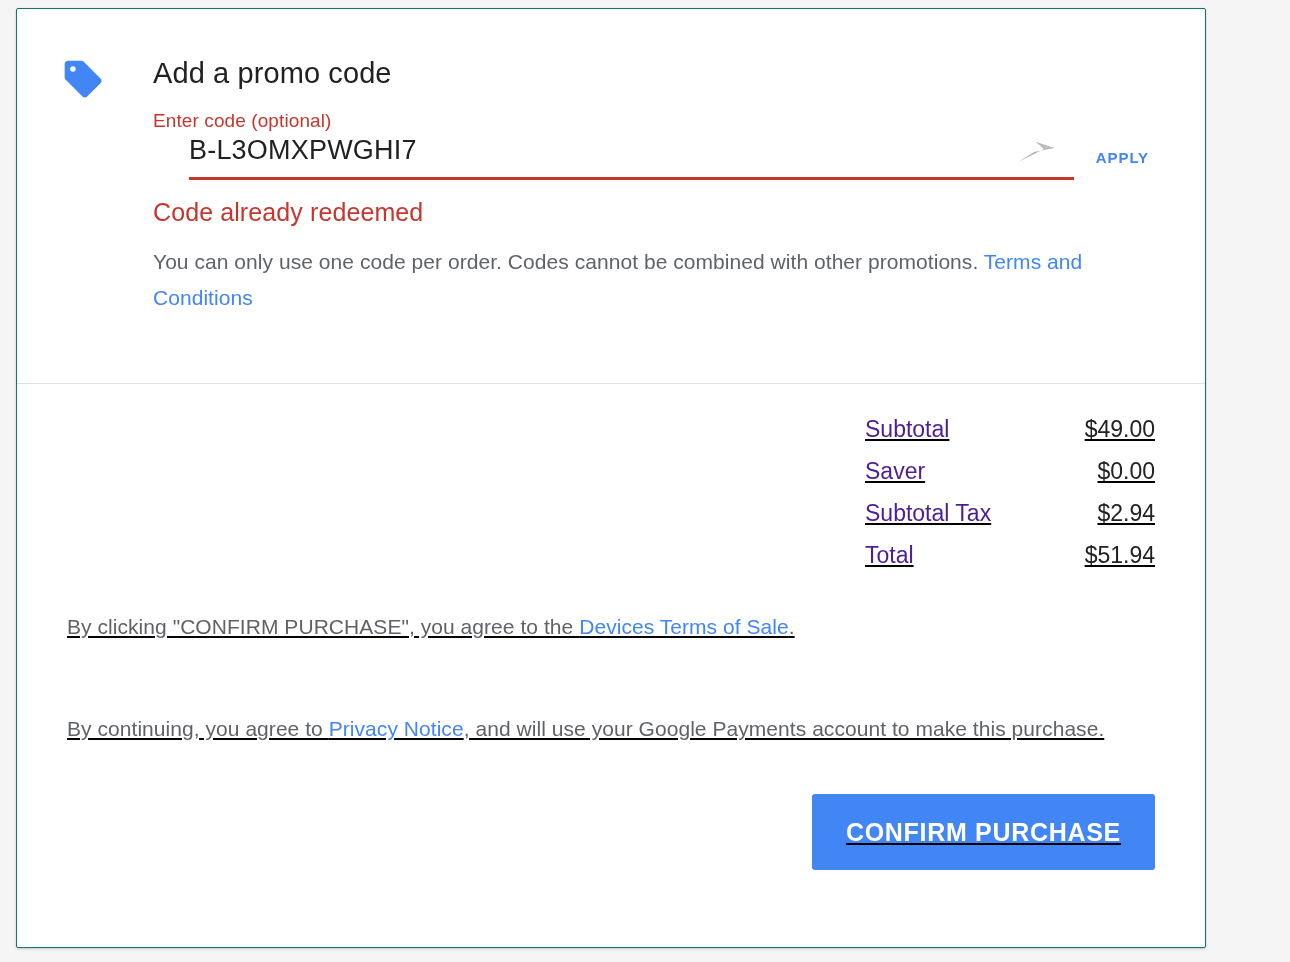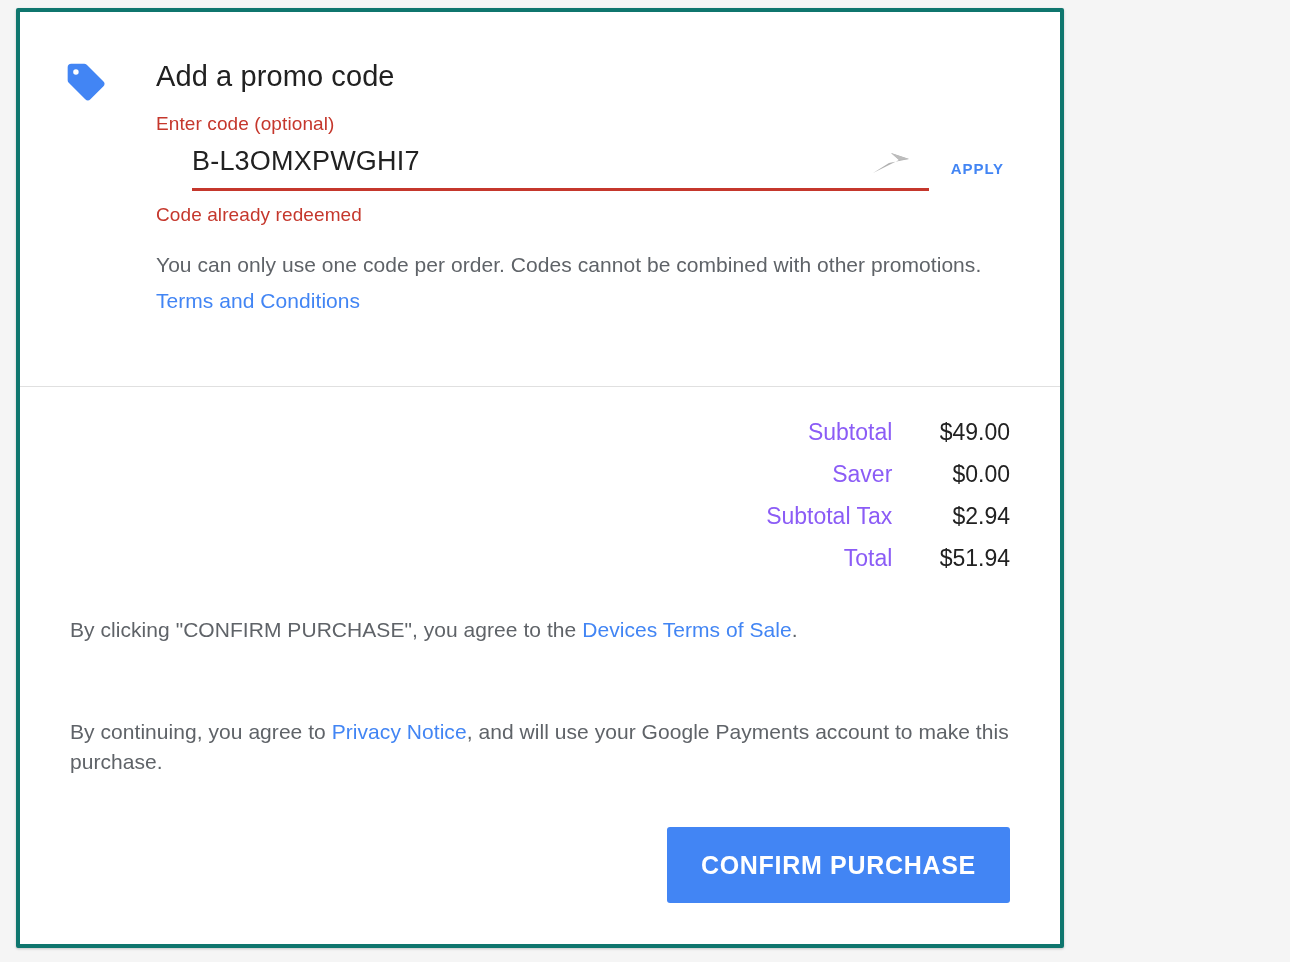--- a/index.html
+++ b/index.html
@@ -12,28 +12,29 @@
     background: #f5f5f5;
     font-family: "Liberation Sans", sans-serif;
     -webkit-font-smoothing: antialiased;
     overflow: hidden;
   }
 
   .checkout-card {
     position: absolute;
     left: 16px;
     top: 8px;
-    width: 1048px;
+    width: 1190px;
     height: 940px;
     background: #ffffff;
-    border: 4px solid #0f766e;
+    border: 1px solid #0f766e;
     border-radius: 2px;
     box-shadow: 0 1px 3px rgba(0,0,0,0.13), 0 1px 2px rgba(0,0,0,0.08);
     box-sizing: border-box;
     overflow: hidden;
+    text-decoration: underline;
   }
 
   
   .promo-section {
     position: relative;
     padding: 0;
     height: 374px;
     box-sizing: border-box;
   }
 
@@ -58,21 +59,20 @@
     font-weight: 400;
     letter-spacing: 0.1px;
     line-height: 36px;
     margin: 0 0 18px 0;
   }
 
   .field-label {
     font-size: 19px;
     color: #c5372c;
     line-height: 24px;
-    margin-bottom: 8px;
     letter-spacing: 0.1px;
   }
 
   .field-row {
     position: relative;
     display: flex;
     align-items: flex-end;
   }
 
   .field-input-wrap {
@@ -121,24 +121,24 @@
     font-family: "Liberation Sans", sans-serif;
     font-size: 15px;
     font-weight: 700;
     letter-spacing: 0.9px;
     cursor: pointer;
     padding: 4px 6px;
     white-space: nowrap;
   }
 
   .error-text {
-    font-size: 19px;
+    font-size: 25px;
     color: #c5372c;
     line-height: 24px;
-    margin-top: 12px;
+    margin-top: 20px;
     letter-spacing: 0.1px;
   }
 
   .promo-help {
     font-size: 21px;
     color: #5f6368;
     line-height: 36px;
     margin-top: 20px;
     max-width: 1060px;
     letter-spacing: 0.05px;
@@ -166,22 +166,22 @@
     border-collapse: collapse;
     width: 290px;
   }
   .totals-table td {
     padding: 0;
     line-height: 42px;
     font-size: 23px;
     vertical-align: baseline;
   }
   .totals-label {
-    text-align: right;
-    color: #8b5cf6;
+    text-align: left;
+    color: #4c1d95;
     padding-right: 26px !important;
     white-space: nowrap;
   }
   .totals-value {
     text-align: right;
     color: #212121;
     white-space: nowrap;
   }
 
   

